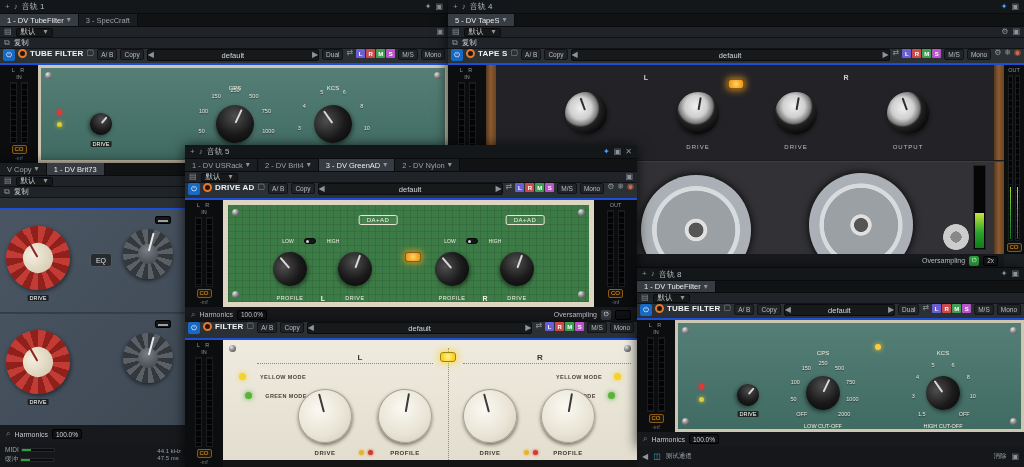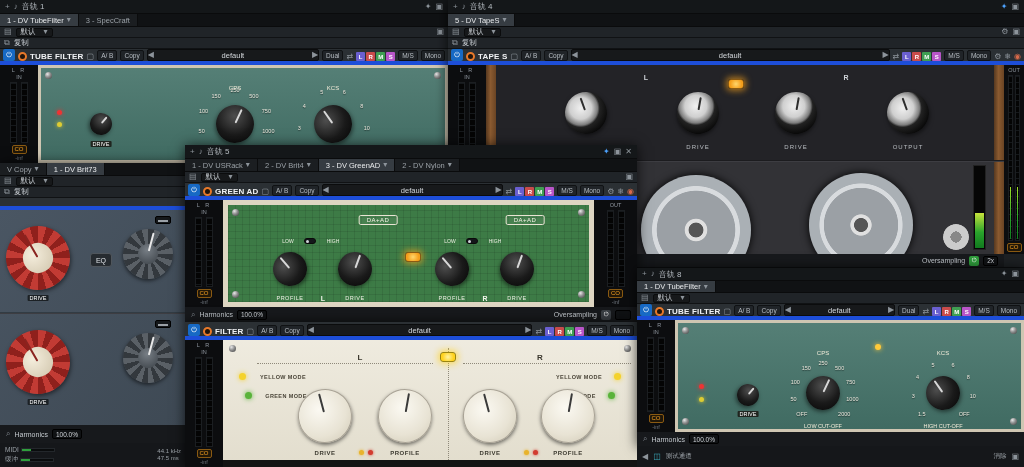--- a/index.html
+++ b/index.html
@@ -8,21 +8,21 @@
   #screen{position:relative;width:1024px;height:467px;background:#141619}
   .win{position:absolute;background:#1d2023;box-shadow:0 1px 12px rgba(0,0,0,.75);overflow:hidden}
   .sp{flex:1}
   .ico{display:inline-flex;align-items:center;justify-content:center;color:#8d949b;font-size:8px;line-height:1;flex:none}
   .titlebar{height:14px;background:#141719;display:flex;align-items:center;gap:4px;padding:0 5px;font-size:8px;color:#b6bcc2;border-bottom:1px solid #0a0b0c;white-space:nowrap}
   .tabstrip{height:13px;background:#101214;display:flex;font-size:7.5px;color:#9aa0a6;border-bottom:1px solid #0a0b0c;white-space:nowrap}
   .tab{display:flex;align-items:center;gap:3px;padding:0 7px;background:#1b1e21;border-right:1px solid #0b0c0d}
   .tab.active{background:#363c42;color:#e8eaec}
   .rowline{height:11px;background:#202428;display:flex;align-items:center;gap:4px;padding:0 4px;font-size:7.5px;color:#c3c8cd;border-bottom:1px solid #101214;white-space:nowrap}
   .box{background:#16181a;border:1px solid #0b0c0d;border-radius:2px;padding:0 4px;height:9px;display:inline-flex;align-items:center;gap:8px}
-  .toolbar{height:16px;background:#2b3034;display:flex;align-items:flex-end;gap:3px;padding:0 3px;font-size:7.5px;color:#c9ced2;border-bottom:4px solid #1d4ed8;white-space:nowrap}
+  .toolbar{height:16px;background:#2b3034;display:flex;align-items:flex-start;gap:3px;padding:0 3px;font-size:7.5px;color:#c9ced2;border-bottom:2px solid #1d4ed8;white-space:nowrap}
   .power{width:12px;height:12px;border-radius:2px;background:#1769c4;color:#fff;display:inline-flex;align-items:center;justify-content:center;font-size:7px;flex:none}
   .logo{width:9px;height:9px;border-radius:50%;border:2px solid #e8792a;background:#20150c;flex:none}
   .plugname{font-weight:bold;font-size:8px;color:#f0f2f4;letter-spacing:.2px;flex:none}
   .tbtn{background:#202428;border:1px solid #101214;border-radius:2px;height:11px;display:inline-flex;align-items:center;padding:0 3px;font-size:6.5px;color:#b6bcc2;flex:none}
   .pnav{flex:1;min-width:40px;height:12px;background:#17191b;border:1px solid #0b0c0d;border-radius:2px;display:flex;align-items:center;font-size:7.5px;color:#d2d6da}
   .pnav .pn{flex:1;text-align:center}
   .lrms{display:inline-flex;gap:1px;flex:none}
   .lrms span{width:9px;height:9px;border-radius:1px;color:#fff;font-size:6px;font-weight:bold;display:inline-flex;align-items:center;justify-content:center}
   .mstrip{position:absolute;width:38px;background:#0c0d0f;display:flex;flex-direction:column;align-items:center;font-size:6px;color:#9097a0;padding:2px 0;gap:1px;overflow:hidden}
   .mhdr{font-size:5.5px;letter-spacing:2px}
@@ -408,21 +408,21 @@
       <span class="box">
         <span>默认</span>
         <span class="ico">▾</span>
       </span>
       <span class="sp"></span>
       <span class="ico">▣</span>
     </div>
     <div class="toolbar" style="height:17px">
       <span class="power">⏻</span>
       <span class="logo"></span>
-      <span class="plugname">GREEN AD</span>
+      <span class="plugname">DRIVE AD</span>
       <span class="ico">▢</span>
       <span class="tbtn">A/ B</span>
       <span class="tbtn">Copy</span>
       <span class="pnav">
         <span class="ico">◀</span>
         <span class="pn">default</span>
         <span class="ico">▶</span>
       </span>
       <span class="ico">⇄</span>
       <span class="lrms">

